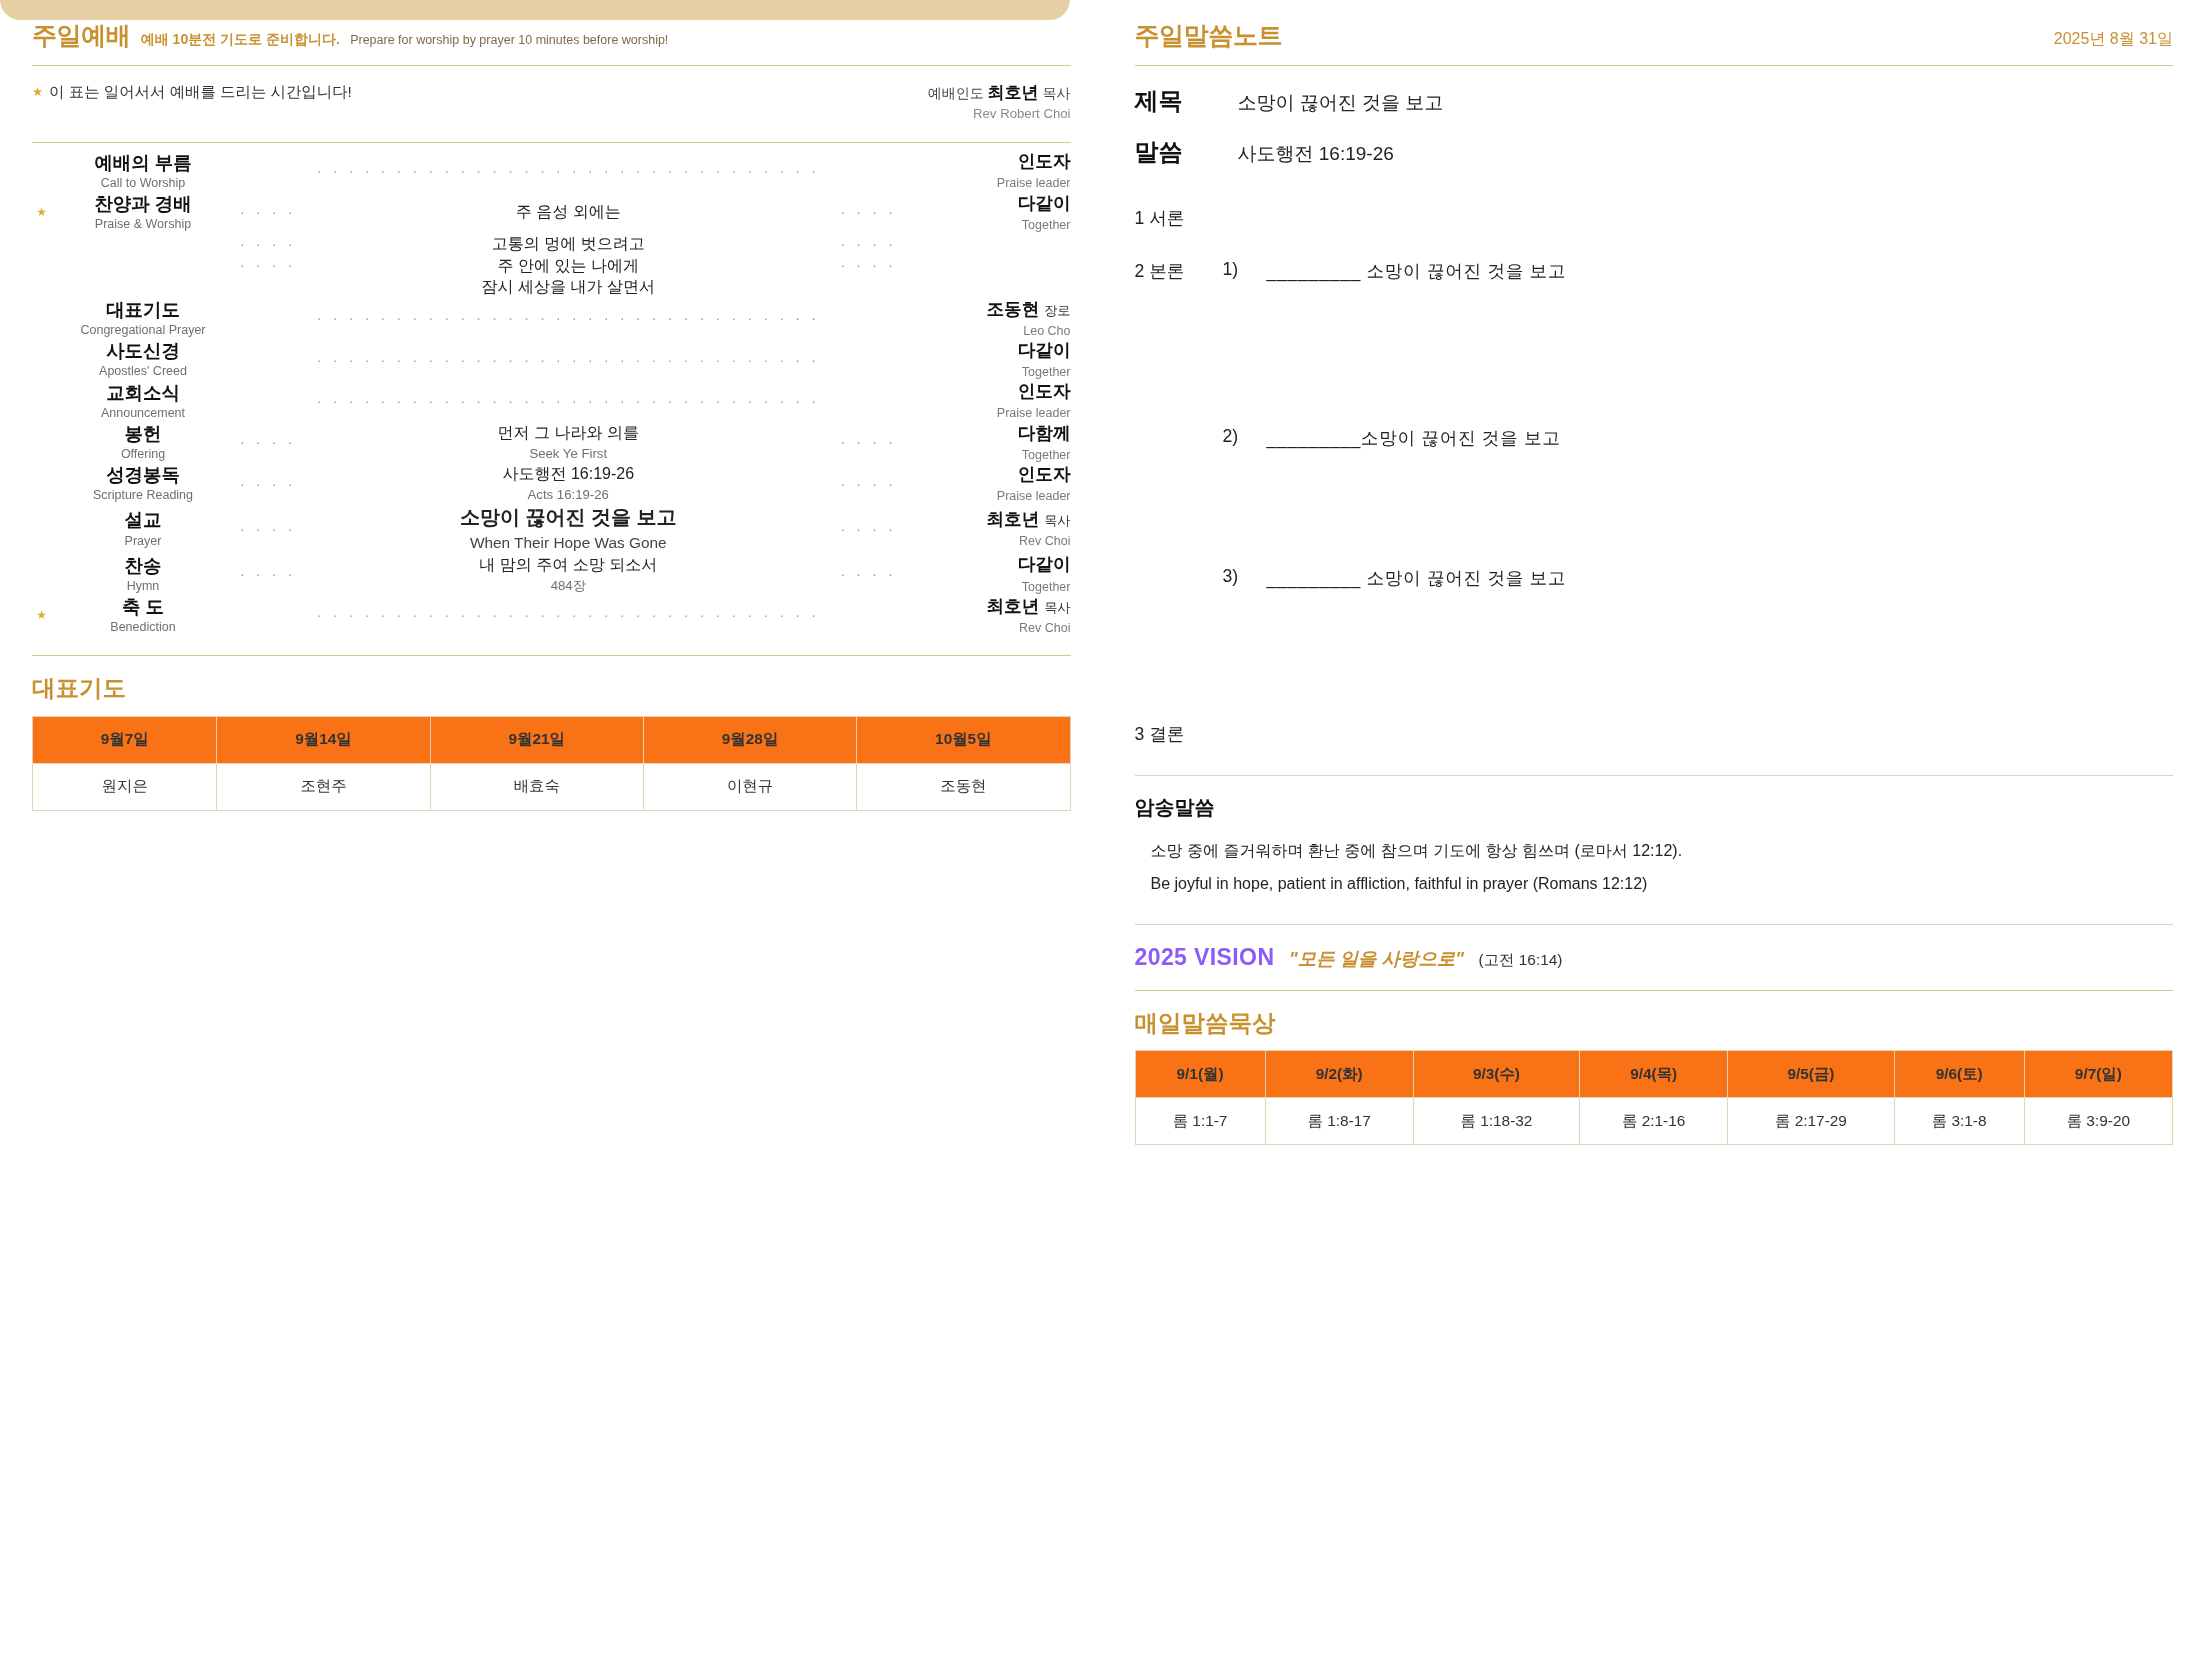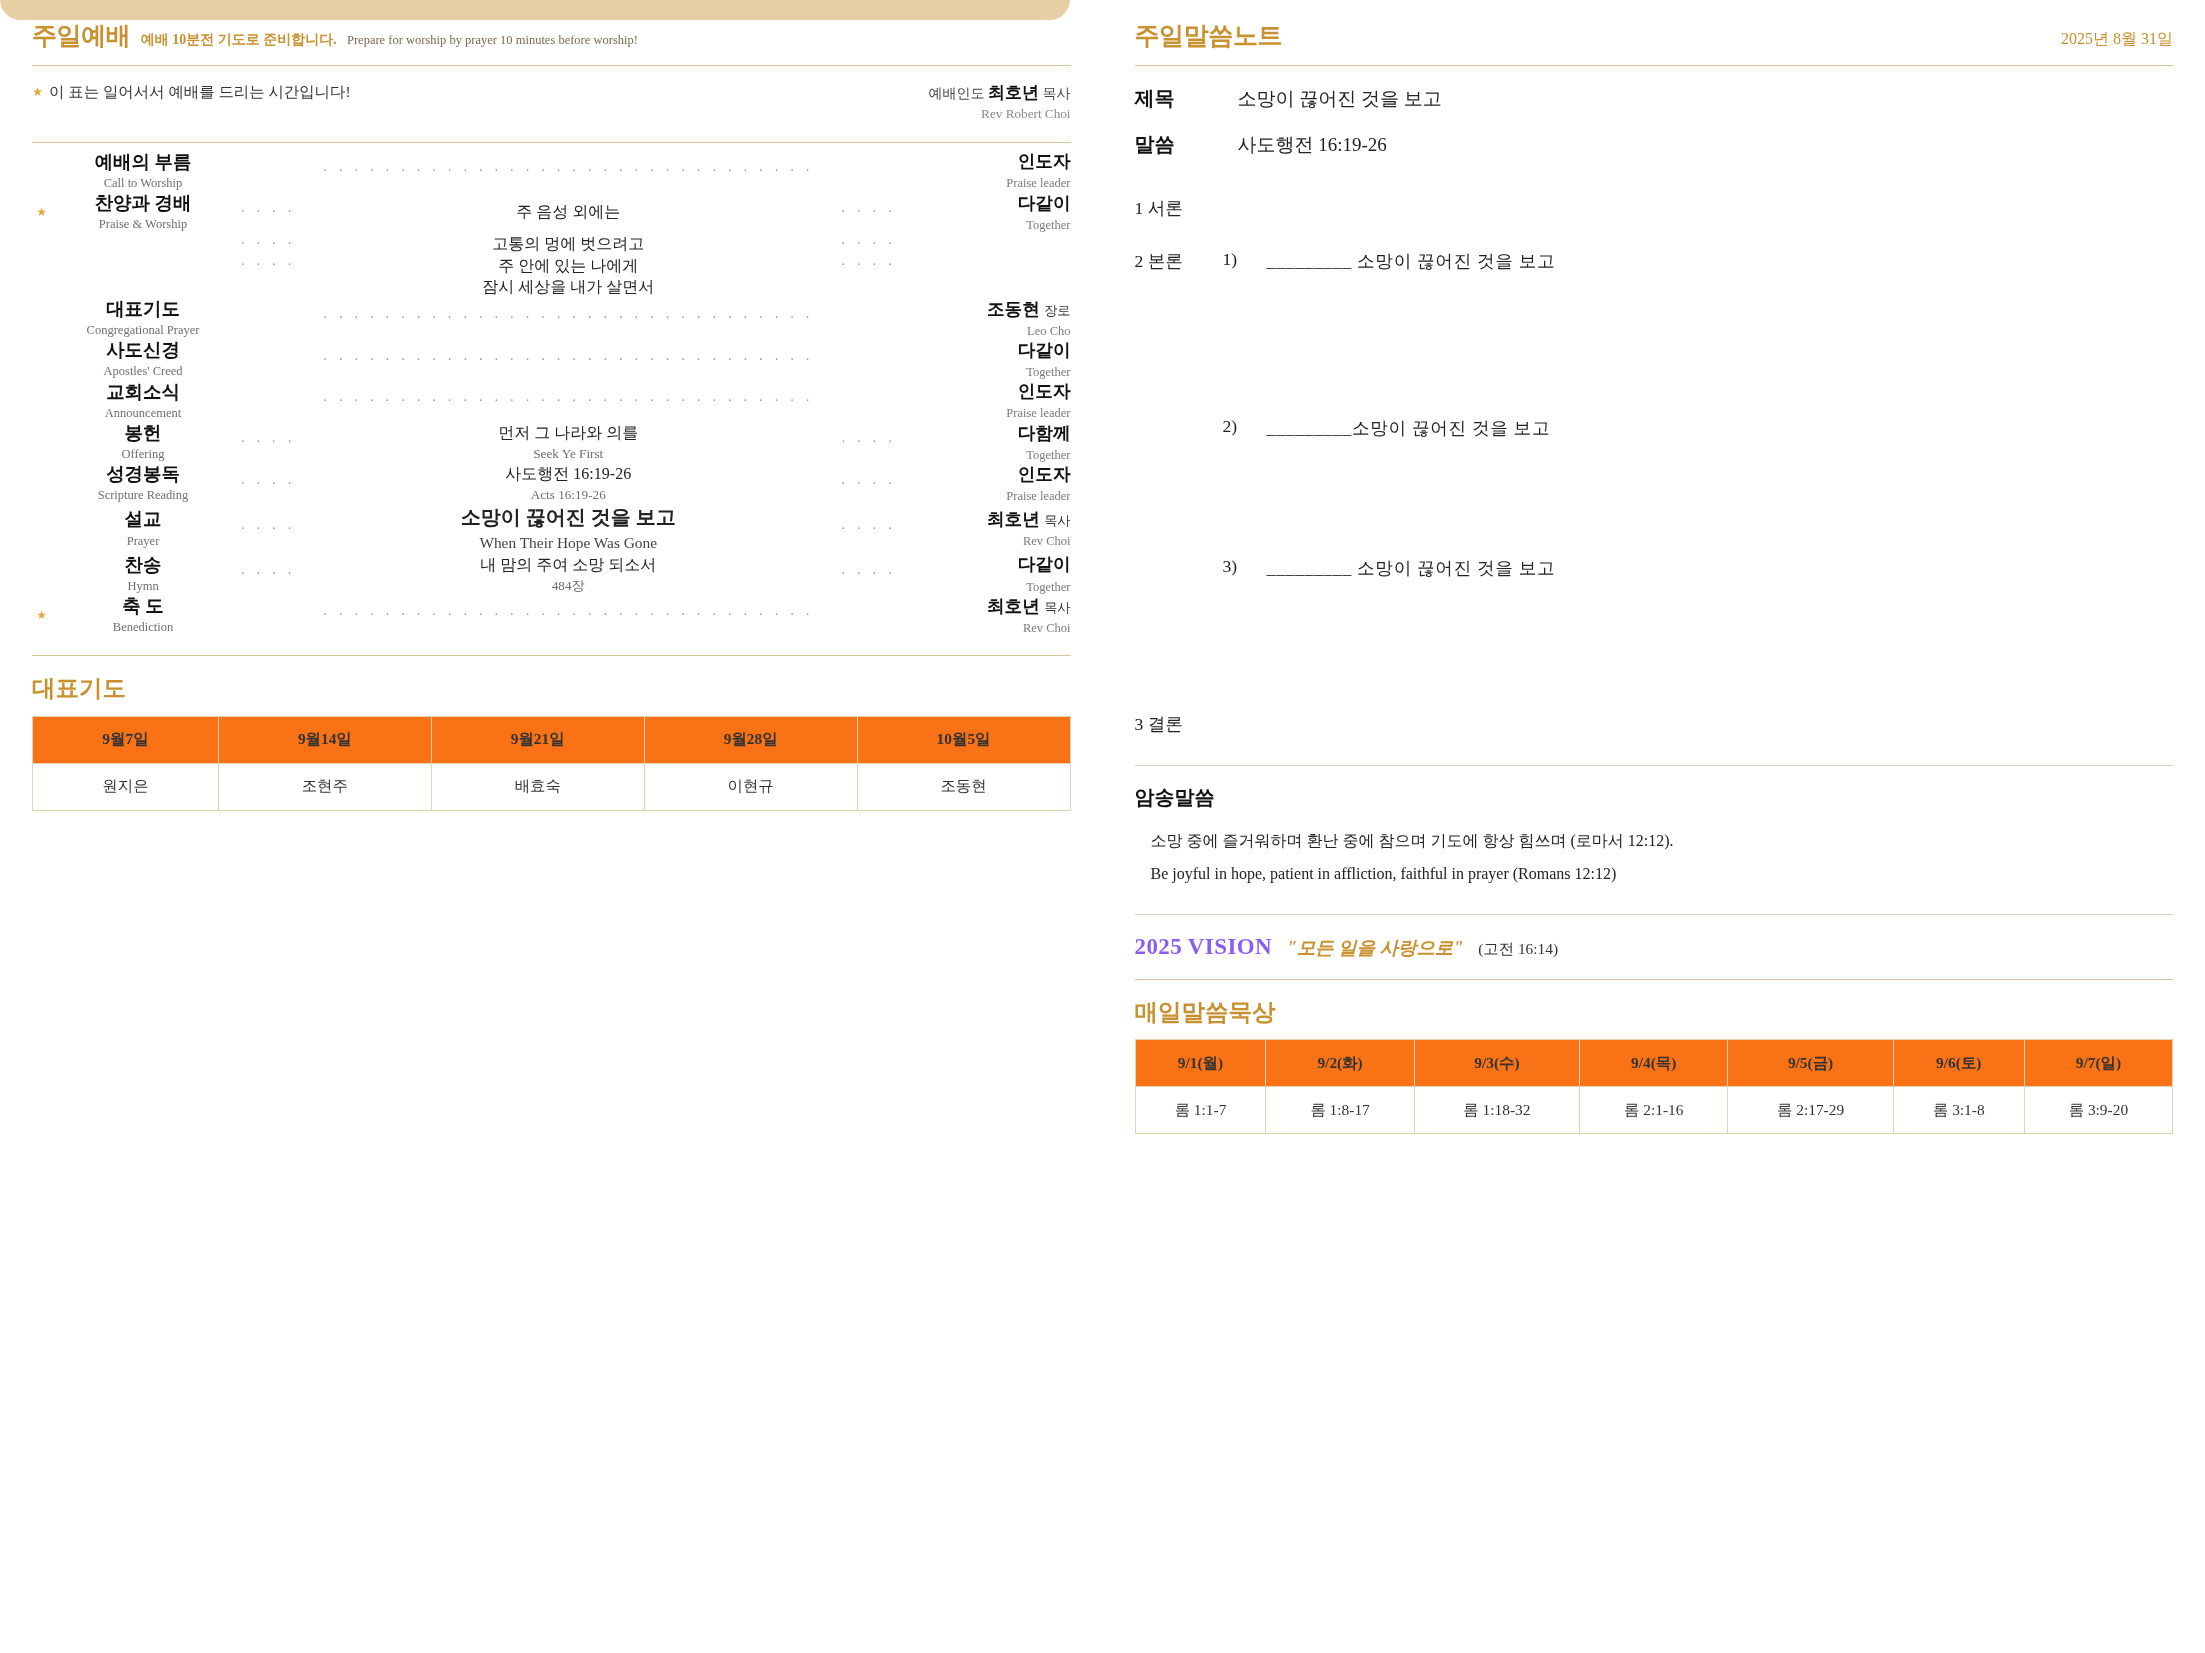--- a/index.html
+++ b/index.html
@@ -14,21 +14,20 @@
     position: relative;
     width: 2205px; height: 1654px;
     display: flex;
     gap: 0px;
   }
   .col {
     position: relative;
     width: 1103px;
     height: 1188px;
     padding: 0 32px;
-    font-family: Liberation Serif, serif;
   }
   
   .tan-bar {
     position: absolute;
     top: -20.6px;
     height: 41px;
     background: #e7cfa4;
     border-radius: 0 0 20.6px 20.6px;
   }
   .tan-bar.left  { left: 0px;   width: 1070px; }
@@ -117,21 +116,21 @@
   
   .note-head {
     display: flex;
     justify-content: space-between;
     align-items: baseline;
     padding: 19px 0 13.2px 0;
     border-bottom: 1.5px solid #d8c49a;
   }
   .note-date { color: #c8912f; font-size: 16px; }
   .kv { display: flex; align-items: baseline; margin-top: 19px; }
-  .kv .k { width: 81px; font-size: 20px; font-weight: bold; color: #111; }
+  .kv .k { width: 81px; font-size: 24px; font-weight: bold; color: #111; }
   .kv .v { font-size: 19px; color: #222; margin-left: 22px; }
   .outline { margin-top: 38px; }
   .ol-row { display: flex; align-items: flex-start; font-size: 17.6px; color: #222; }
   .ol-head { width: 88px; }
   .ol-num { width: 44px; }
   .ol-text { flex: 1; }
   .blank { letter-spacing: 0.7px; }
   .spacer-lg { height: 143px; }
   .spacer-md { height: 116px; }
 

